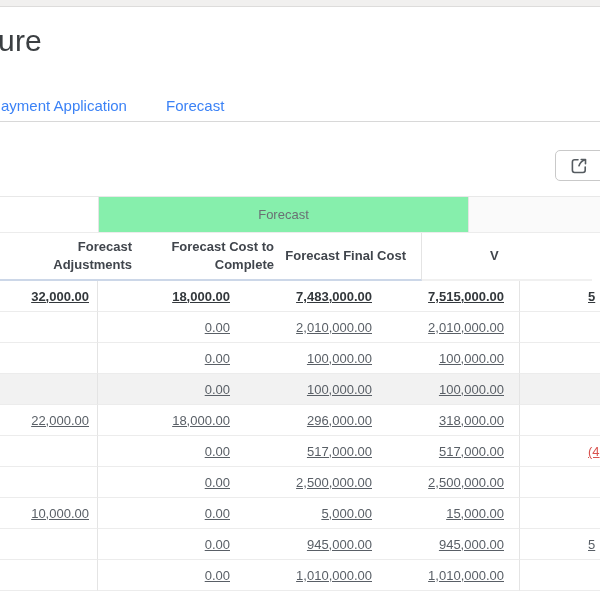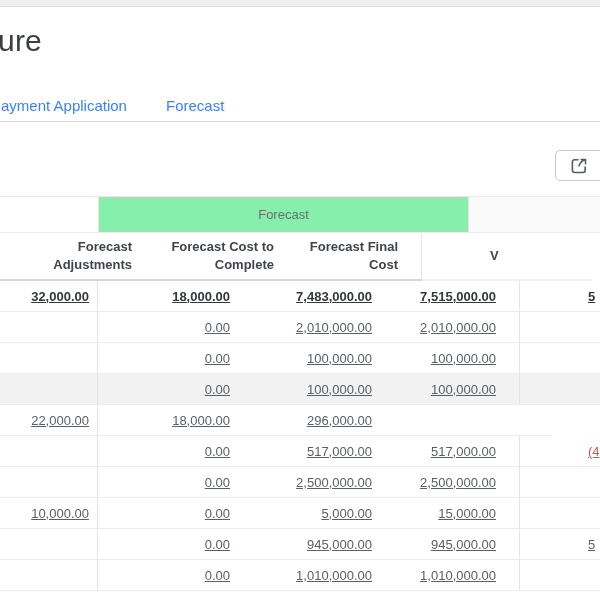--- a/index.html
+++ b/index.html
@@ -46,21 +46,21 @@
                    text-align:right; }
   .headrow .c1 { border-bottom:2px solid #f8d9a1; }
   .headrow .c2, .headrow .c3, .headrow .c4 { border-bottom:2px solid #ccd7e8; }
   .headrow .c5 { border-bottom:2px solid #f0f0f0; justify-content:flex-start;
                  text-align:left; }
 
   .cell { flex:none; }
   .c1 { width:98px;  padding-right:8px;  border-right:1px solid #e4e4e4; }
   .c2 { width:142px; padding-right:10px; }
   .c3 { width:142px; padding-right:10px; }
-  .c4 { width:138px; padding-right:23px;  border-right:1px solid #e4e4e4; }
+  .c4 { width:138px; padding-right:15px;  border-right:1px solid #e4e4e4; }
   .c5 { width:170px; padding-left:68px; }
 
   .trow { display:flex; height:31px; }
   .trow .cell { display:flex; align-items:center; justify-content:flex-end;
                 border-bottom:1px solid #ececec;text-decoration:underline; }
   .trow .c5 { justify-content:flex-start; }
   .trow.bold { font-weight:bold; color:#33383c; }
   .trow.shaded .cell { background:#f2f2f2; }
   .trow .neg { color:#d9534f; }
 </style>
@@ -122,20 +122,21 @@
         <div class="cell c1"></div>
         <div class="cell c2">0.00</div>
         <div class="cell c3">100,000.00</div>
         <div class="cell c4">100,000.00</div>
         <div class="cell c5"></div>
       </div>
       <div class="trow">
         <div class="cell c1">22,000.00</div>
         <div class="cell c2">18,000.00</div>
         <div class="cell c3">296,000.00</div>
+        <div class="cell c4">318,000.00</div>
         <div class="cell c5"></div>
       </div>
       <div class="trow">
         <div class="cell c1"></div>
         <div class="cell c2">0.00</div>
         <div class="cell c3">517,000.00</div>
         <div class="cell c4">517,000.00</div>
         <div class="cell c5 neg">(4</div>
       </div>
       <div class="trow">

